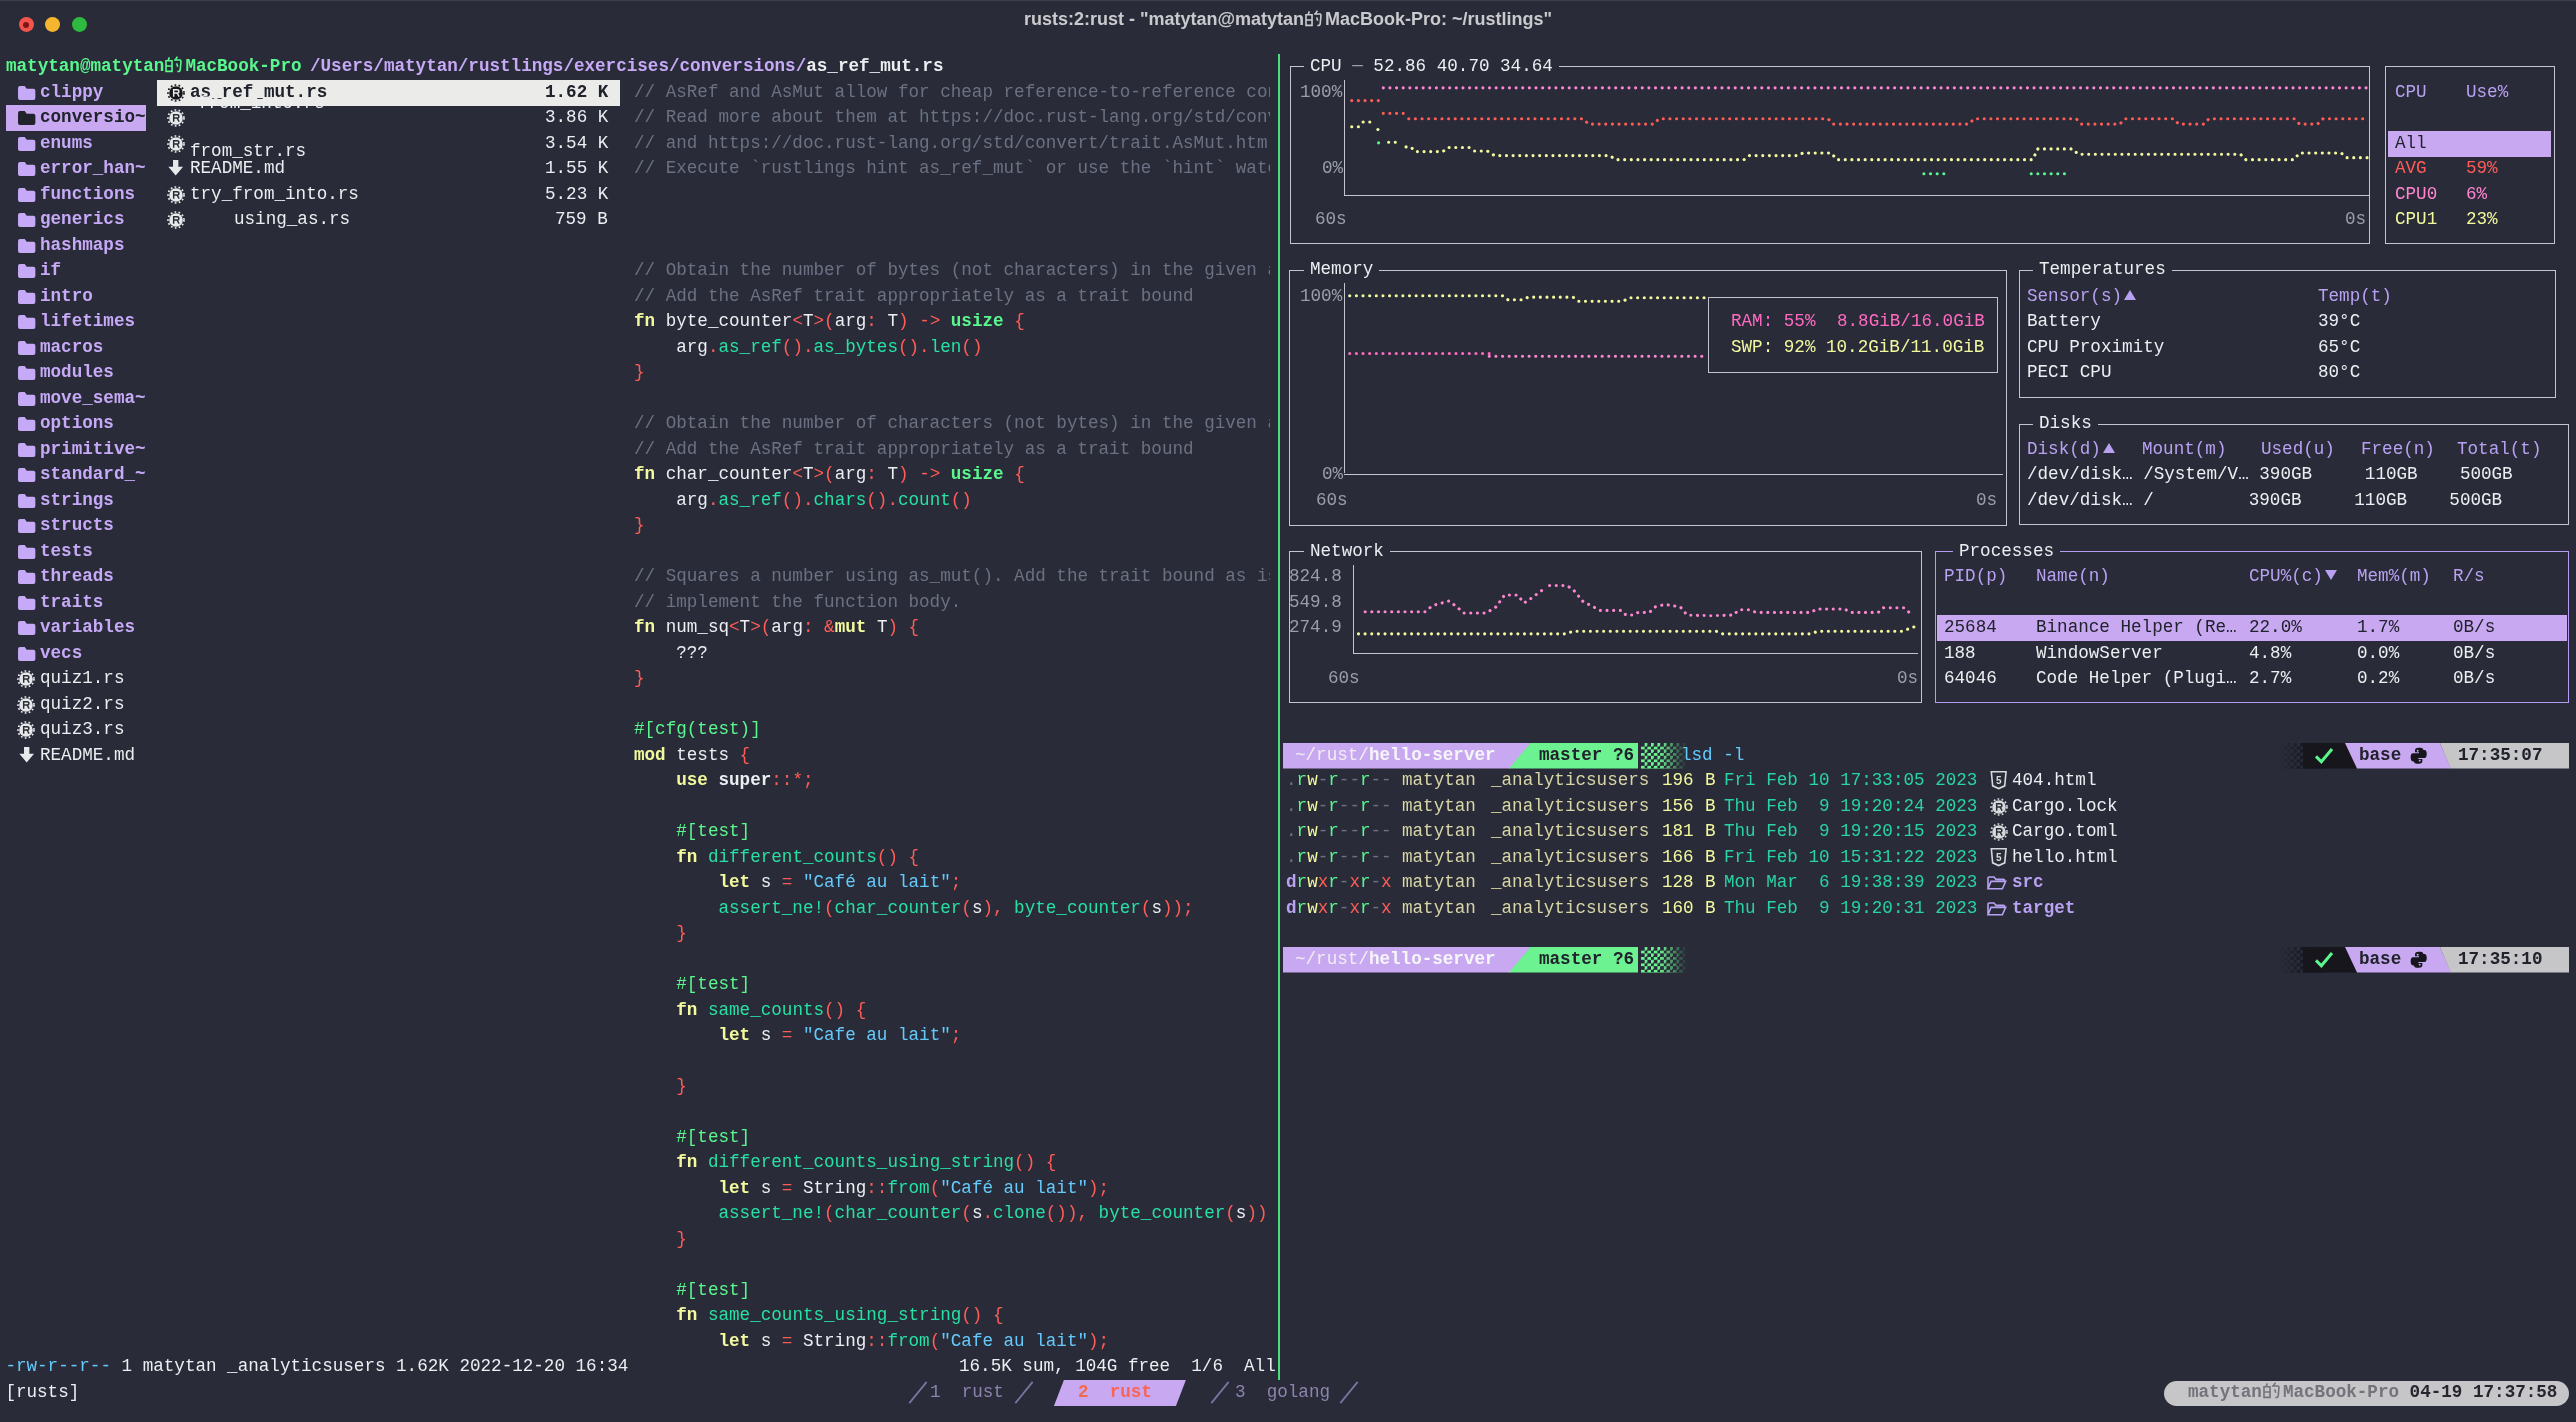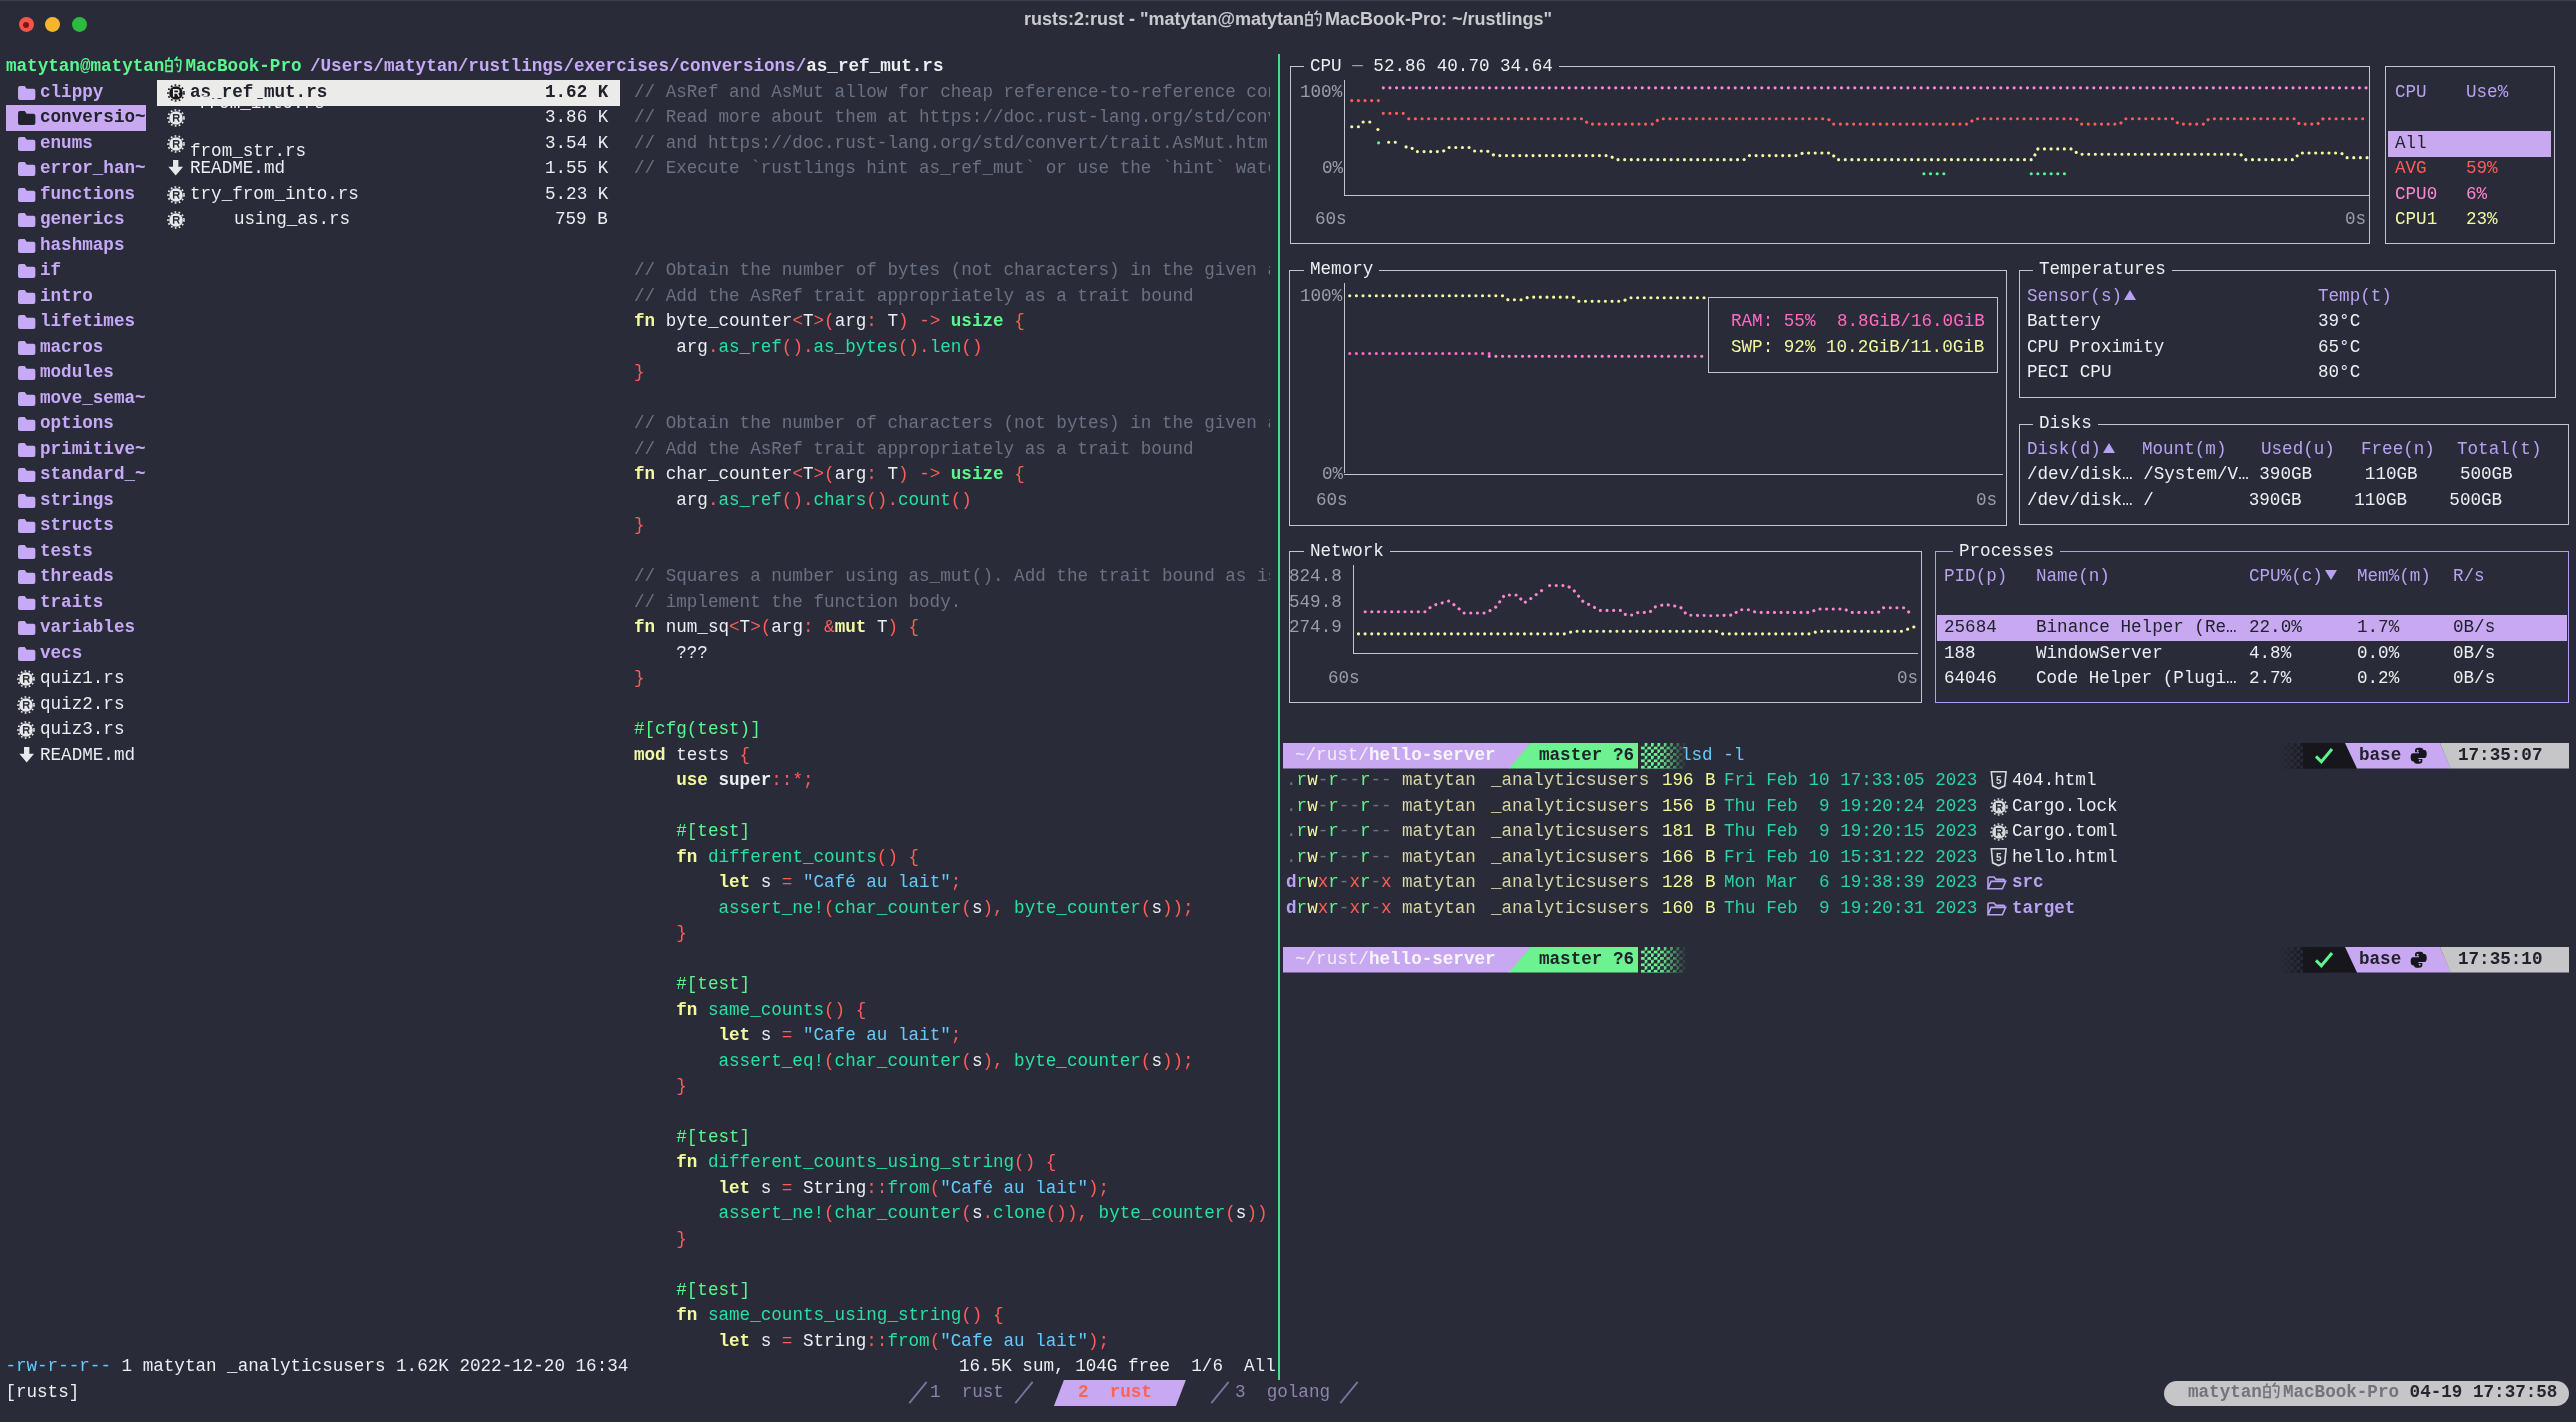--- a/index.html
+++ b/index.html
@@ -227,21 +227,20 @@
 <div class="r" style="left:634px;top:717px;width:636px;overflow:hidden"><span class="gr">#[cfg(test)]</span></div>
 <div class="r" style="left:634px;top:768px;width:636px;overflow:hidden"><span class="ye b">    use</span><span class="wh b"> super</span><span class="rd">::*;</span></div>
 <div class="r" style="left:634px;top:819px;width:636px;overflow:hidden"><span class="gr">    #[test]</span></div>
 <div class="r" style="left:634px;top:845px;width:636px;overflow:hidden"><span class="ye b">    fn</span><span class="mi"> different_counts</span><span class="rd">() {</span></div>
 <div class="r" style="left:634px;top:870px;width:636px;overflow:hidden"><span class="ye b">        let</span><span class="wh"> s</span><span class="rd"> =</span><span class="bl"> "Café au lait"</span><span class="rd">;</span></div>
 <div class="r" style="left:634px;top:896px;width:636px;overflow:hidden"><span class="mi">        assert_ne!</span><span class="rd">(</span><span class="mi">char_counter</span><span class="rd">(</span><span class="wh">s</span><span class="rd">),</span><span class="mi"> byte_counter</span><span class="rd">(</span><span class="wh">s</span><span class="rd">));</span></div>
 <div class="r" style="left:634px;top:921px;width:636px;overflow:hidden"><span class="rd">    }</span></div>
 <div class="r" style="left:634px;top:972px;width:636px;overflow:hidden"><span class="gr">    #[test]</span></div>
 <div class="r" style="left:634px;top:998px;width:636px;overflow:hidden"><span class="ye b">    fn</span><span class="mi"> same_counts</span><span class="rd">() {</span></div>
 <div class="r" style="left:634px;top:1023px;width:636px;overflow:hidden"><span class="ye b">        let</span><span class="wh"> s</span><span class="rd"> =</span><span class="bl"> "Cafe au lait"</span><span class="rd">;</span></div>
-<div class="r" style="left:634px;top:1049px;width:636px;overflow:hidden"><span class="mi">        assert_eq!</span><span class="rd">(</span><span class="mi">char_counter</span><span class="rd">(</span><span class="wh">s</span><span class="rd">),</span><span class="mi"> byte_counter</span><span class="rd">(</span><span class="wh">s</span><span class="rd">));</span></div>
 <div class="r" style="left:634px;top:1074px;width:636px;overflow:hidden"><span class="rd">    }</span></div>
 <div class="r" style="left:634px;top:1125px;width:636px;overflow:hidden"><span class="gr">    #[test]</span></div>
 <div class="r" style="left:634px;top:1150px;width:636px;overflow:hidden"><span class="ye b">    fn</span><span class="mi"> different_counts_using_string</span><span class="rd">() {</span></div>
 <div class="r" style="left:634px;top:1176px;width:636px;overflow:hidden"><span class="ye b">        let</span><span class="wh"> s</span><span class="rd"> =</span><span class="wh"> String</span><span class="rd">::</span><span class="mi">from</span><span class="rd">(</span><span class="bl">"Café au lait"</span><span class="rd">);</span></div>
 <div class="r" style="left:634px;top:1201px;width:636px;overflow:hidden"><span class="mi">        assert_ne!</span><span class="rd">(</span><span class="mi">char_counter</span><span class="rd">(</span><span class="wh">s</span><span class="rd">.</span><span class="mi">clone</span><span class="rd">()),</span><span class="mi"> byte_counter</span><span class="rd">(</span><span class="wh">s</span><span class="rd">));</span></div>
 <div class="r" style="left:634px;top:1227px;width:636px;overflow:hidden"><span class="rd">    }</span></div>
 <div class="r" style="left:634px;top:1278px;width:636px;overflow:hidden"><span class="gr">    #[test]</span></div>
 <div class="r" style="left:634px;top:1303px;width:636px;overflow:hidden"><span class="ye b">    fn</span><span class="mi"> same_counts_using_string</span><span class="rd">() {</span></div>
 <div class="r" style="left:634px;top:1329px;width:636px;overflow:hidden"><span class="ye b">        let</span><span class="wh"> s</span><span class="rd"> =</span><span class="wh"> String</span><span class="rd">::</span><span class="mi">from</span><span class="rd">(</span><span class="bl">"Cafe au lait"</span><span class="rd">);</span></div>
 <div class="r" style="left:5.4px;top:1354px;"><span class="bl">-rw-r--r--</span><span class="wh"> 1 matytan _analyticsusers 1.62K 2022-12-20 16:34</span></div>

